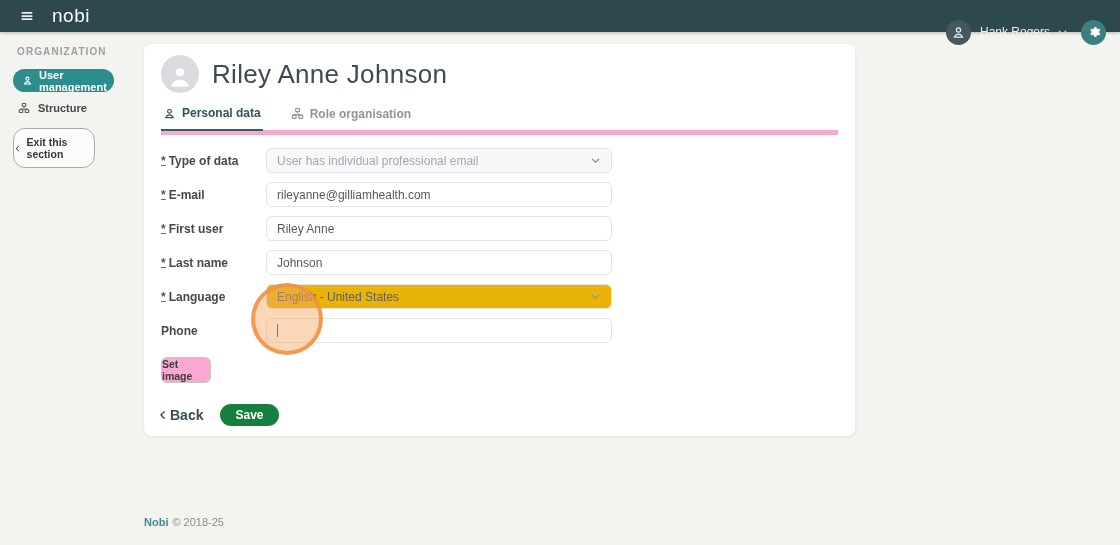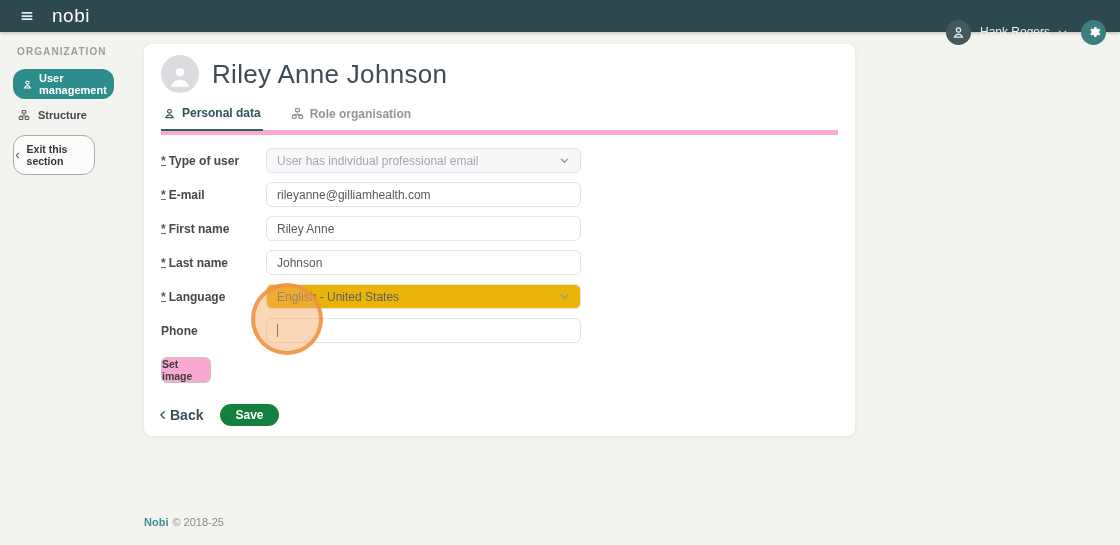--- a/index.html
+++ b/index.html
@@ -19,21 +19,21 @@
   .nav-avatar svg { width:15px; height:15px; }
   .nav-user { color:#eef2f2; font-size:12px; display:flex; align-items:center; gap:7px; cursor:pointer; }
   .nav-user svg { width:11px; height:11px; color:#d7dddd; }
   .gear-btn { width:25px; height:25px; border-radius:50%; background:#3d7e81;
     display:flex; align-items:center; justify-content:center; color:#fff; cursor:pointer; margin-left:4px; }
   .gear-btn svg { width:14px; height:14px; }
 
   
   .sidebar { position:absolute; top:32px; left:0; width:144px; }
   .side-title { margin:14px 0 0 17px; font-size:10px; font-weight:bold; color:#9aa0a0; letter-spacing:1.1px; }
-  .side-pill { margin:12px 0 0 13px; width:101px; height:30px; border-radius:12px;
+  .side-pill { margin:12px 0 0 13px; width:101px; height:23px; border-radius:12px;
     background:#2d8c8c; color:#fff; font-size:11px; font-weight:bold;
     display:flex; align-items:center; gap:6px; padding:0 9px; cursor:pointer; }
   .side-pill svg { width:11px; height:11px; flex:none; }
   .side-item { margin:10px 0 0 18px; display:flex; align-items:center; gap:8px;
     font-size:11px; font-weight:bold; color:#42494c; cursor:pointer; }
   .side-item svg { width:12px; height:12px; color:#555c5f; }
   .exit-pill { margin:14px 0 0 13px; width:82px; height:40px; border-radius:12px;
     background:#fbfbf9; border:1px solid #a9adad; color:#30383b; font-size:10.5px; font-weight:bold;
     display:flex; align-items:center; justify-content:center; gap:5px; cursor:pointer; }
   .exit-pill svg { width:9px; height:9px; color:#444; }
@@ -50,21 +50,21 @@
   .tabs { margin-top:13px; display:flex; gap:26px; border-bottom:5px solid #f9a8d4; padding-left:0; }
   .tab { display:flex; align-items:center; gap:6px; font-size:12px; font-weight:bold;
     padding:0 2px 9px 2px; cursor:pointer; color:#8e959b; }
   .tab svg { width:13px; height:13px; }
   .tab.active { color:#2e5359; border-bottom:2px solid #2f5f63; margin-bottom:-1px; }
 
   .form { margin-top:13px; display:flex; flex-direction:column; gap:9px; }
   .frow { display:flex; align-items:center; height:25px; }
   .flabel { width:105px; font-size:12px; font-weight:bold; color:#46484a; flex:none; }
   .req { display:inline-block; border-bottom:1px solid #6b6b6b; line-height:.7; margin-right:3px; font-weight:bold; color:#555; }
-  .control { position:relative; width:315px; height:25px;gap:29px; }
+  .control { position:relative; width:346px; height:25px;gap:29px; }
   .control input { width:100%; height:100%; border:1px solid #e3e3e7; border-radius:6px;
     padding:0 10px; font-size:12px; color:#5a5a5a; background:#fff; outline:none;
     font-family:"Liberation Sans", sans-serif; }
   .select { border:1px solid #e3e3e7; border-radius:6px; background:#eab308;
     display:flex; align-items:center; padding:0 10px; font-size:12px; color:#5b6066; cursor:pointer; }
   .select .chev { margin-left:auto; width:11px; height:11px; color:#8e959d; }
   .select.disabled { background:#f8f8fa; color:#a2a8af; }
   .caret { position:absolute; left:11px; top:6px; width:1px; height:13px; background:#4c4c4c; }
 
   .set-image-btn { margin-top:14px; width:50px; height:26px; background:#f9a8d4;
@@ -174,38 +174,38 @@
           <rect x="14.5" y="15.5" width="7" height="5.5" rx="1"></rect>
           <path d="M12 8.5v3.5M6 15.5v-1.5h12v1.5"></path>
         </svg>
       <span>Role organisation</span>
     </div>
   </div>
 
   <div class="form">
 
     <div class="frow">
-      <div class="flabel"><span class="req">*</span><span>Type of user</span></div>
+      <div class="flabel"><span class="req">*</span><span>Type of data</span></div>
       <div class="control select disabled">
         <span>User has individual professional email</span>
         <svg class="chev" viewBox="0 0 24 24" fill="none" stroke="currentColor" stroke-width="3" stroke-linecap="round" stroke-linejoin="round">
             <polyline points="5 9 12 16 19 9"></polyline>
           </svg>
       </div>
     </div>
 
     <div class="frow">
       <div class="flabel"><span class="req">*</span><span>E-mail</span></div>
       <div class="control">
         <input type="text" value="rileyanne@gilliamhealth.com" style="">
       </div>
     </div>
 
     <div class="frow">
-      <div class="flabel"><span class="req">*</span><span>First name</span></div>
+      <div class="flabel"><span class="req">*</span><span>First user</span></div>
       <div class="control">
         <input type="text" value="Riley Anne" style="">
       </div>
     </div>
 
     <div class="frow">
       <div class="flabel"><span class="req">*</span><span>Last name</span></div>
       <div class="control">
         <input type="text" value="Johnson" style="">
       </div>

